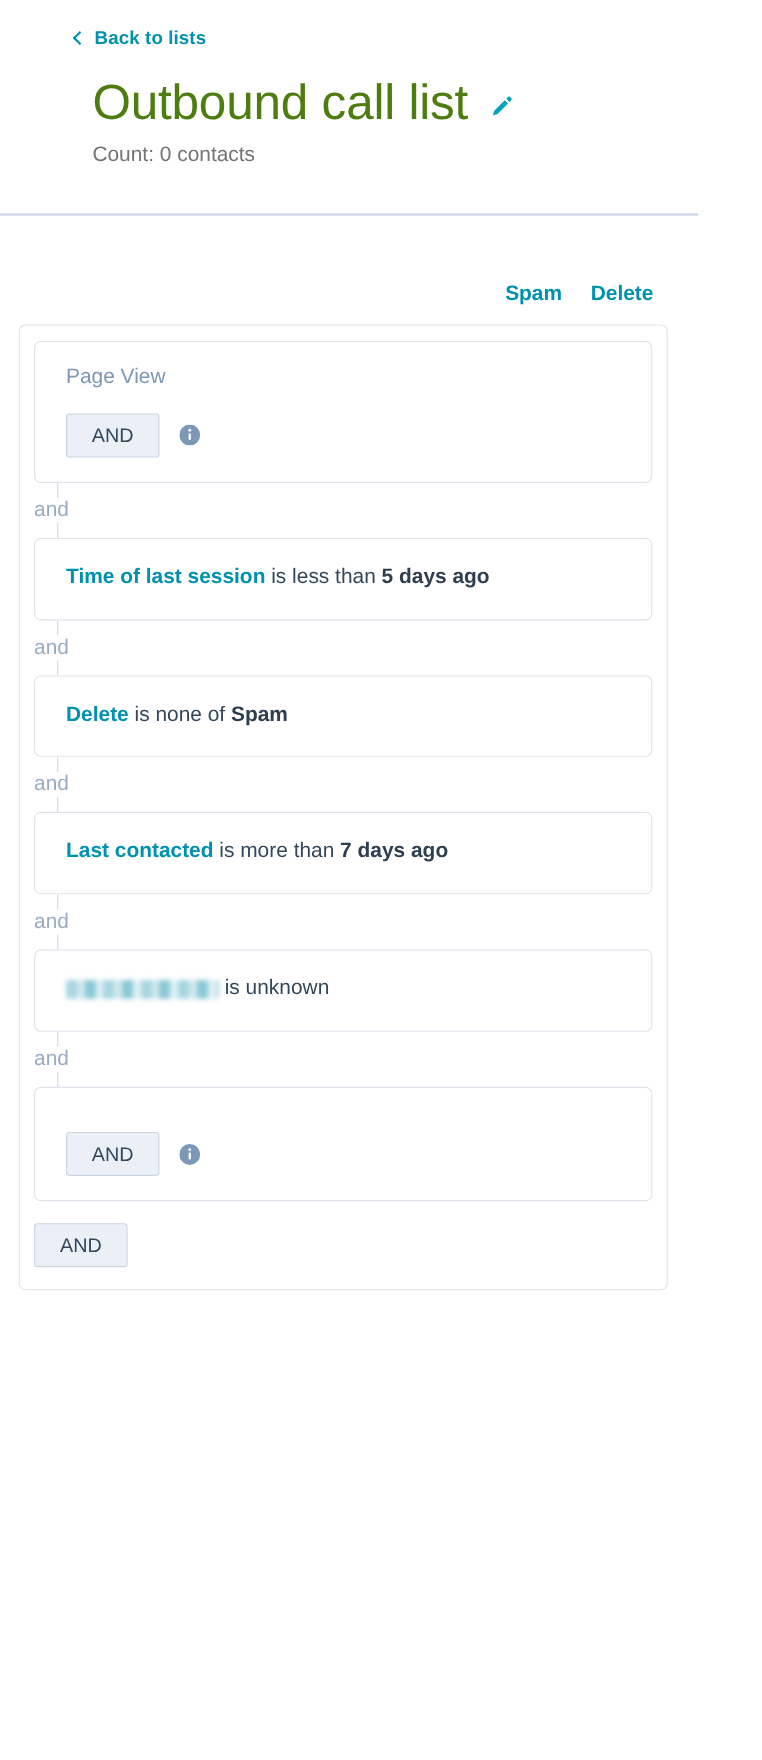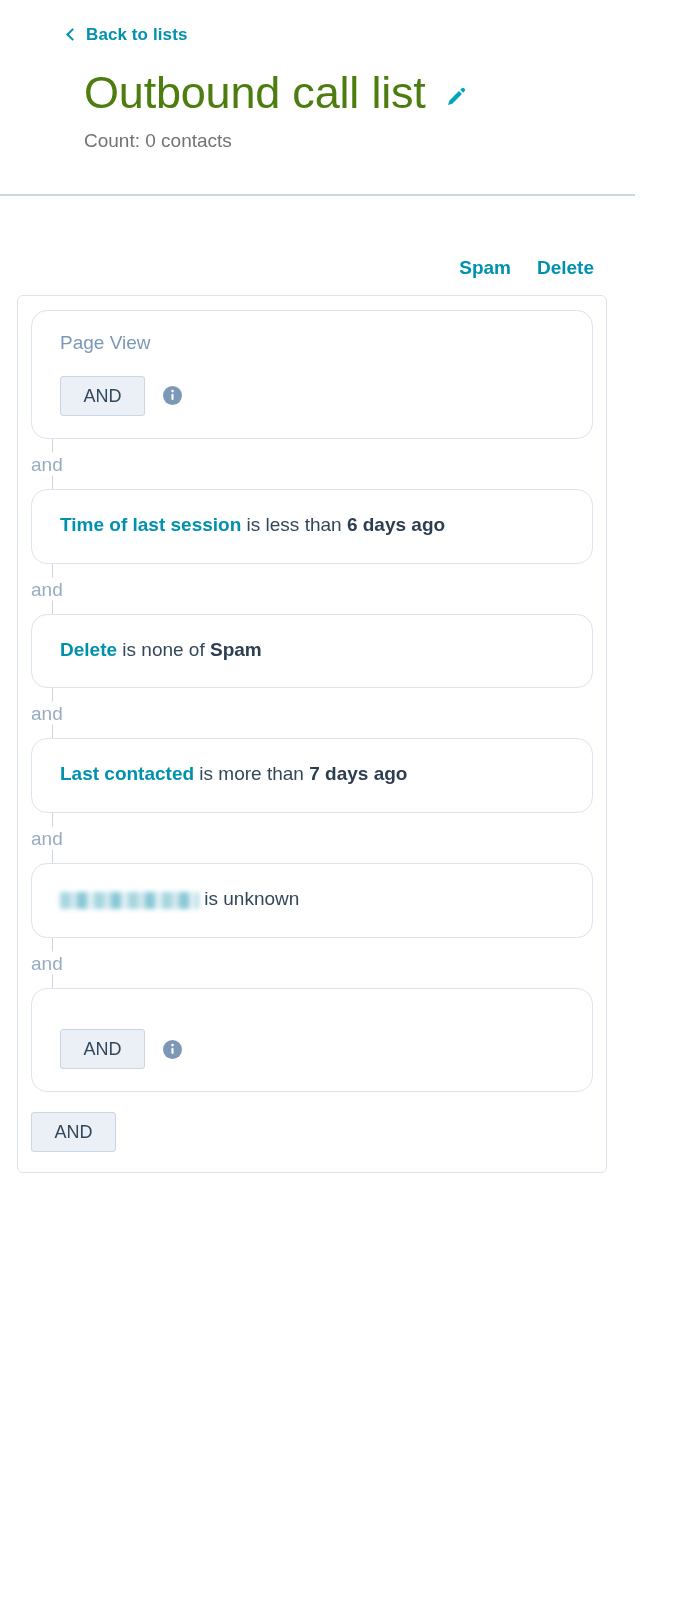--- a/index.html
+++ b/index.html
@@ -102,21 +102,21 @@
     position: relative;
     margin: 18px 28px 0 17px;
     border: 1px solid #dfe3eb;
     border-radius: 6px;
     background: #ffffff;
     padding: 14px 13px 20px 13px;
   }
 
   .filter-card {
     border: 1px solid #dfe3eb;
-    border-radius: 16px;
+    border-radius: 6px;
     background: #ffffff;
     padding: 20px 24px 22px 28px;
     position: relative;
     z-index: 2;
   }
 
   .card-heading {
     font-size: 19px;
     color: #7c98b6;
     margin-bottom: 20px;
@@ -265,21 +265,21 @@
               <rect x="7.1" y="6.6" width="1.8" height="5.2" rx=".9" fill="#ffffff"></rect>
               <circle cx="8" cy="4.3" r="1.1" fill="#ffffff"></circle>
             </svg>
           </span>
         </div>
       </div>
       <div class="connector">
         <span class="connector-label">and</span>
       </div>
       <div class="filter-card">
-        <div class="card-body"><span class="prop">Time of last session</span><span> is less than </span><span class="val">6 days ago</span></div>
+        <div class="card-body"><span class="prop">Time of last session</span><span> is less than </span><span class="val">5 days ago</span></div>
       </div>
       <div class="connector">
         <span class="connector-label">and</span>
       </div>
       <div class="filter-card">
         <div class="card-body"><span class="prop">Delete</span><span> is none of </span><span class="val">Spam</span></div>
       </div>
       <div class="connector">
         <span class="connector-label">and</span>
       </div>

